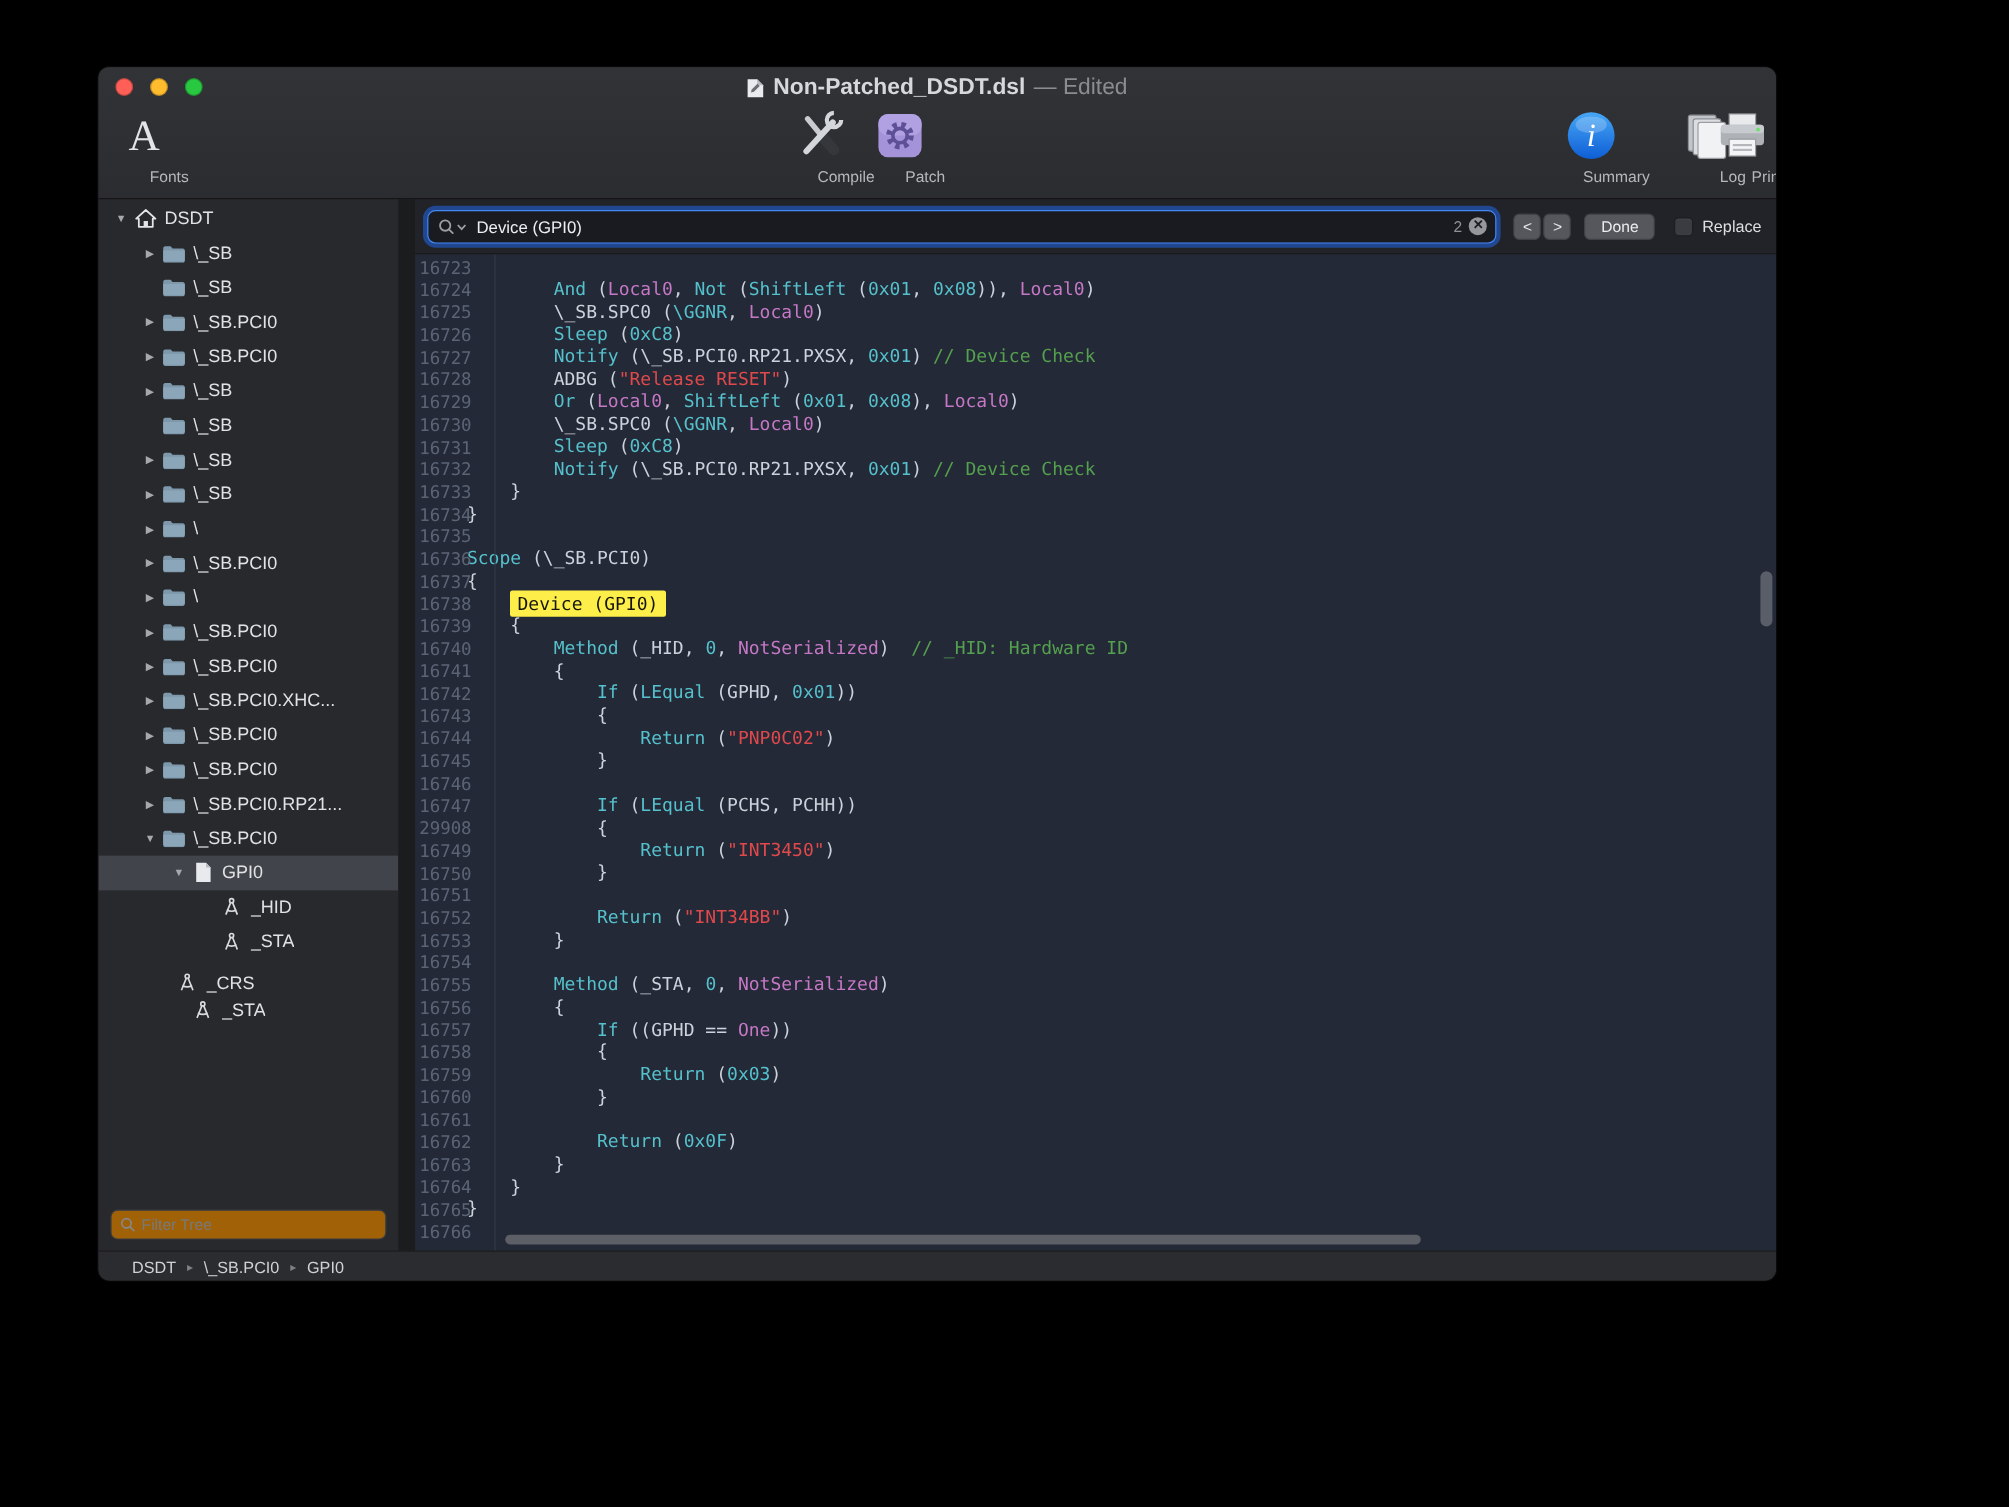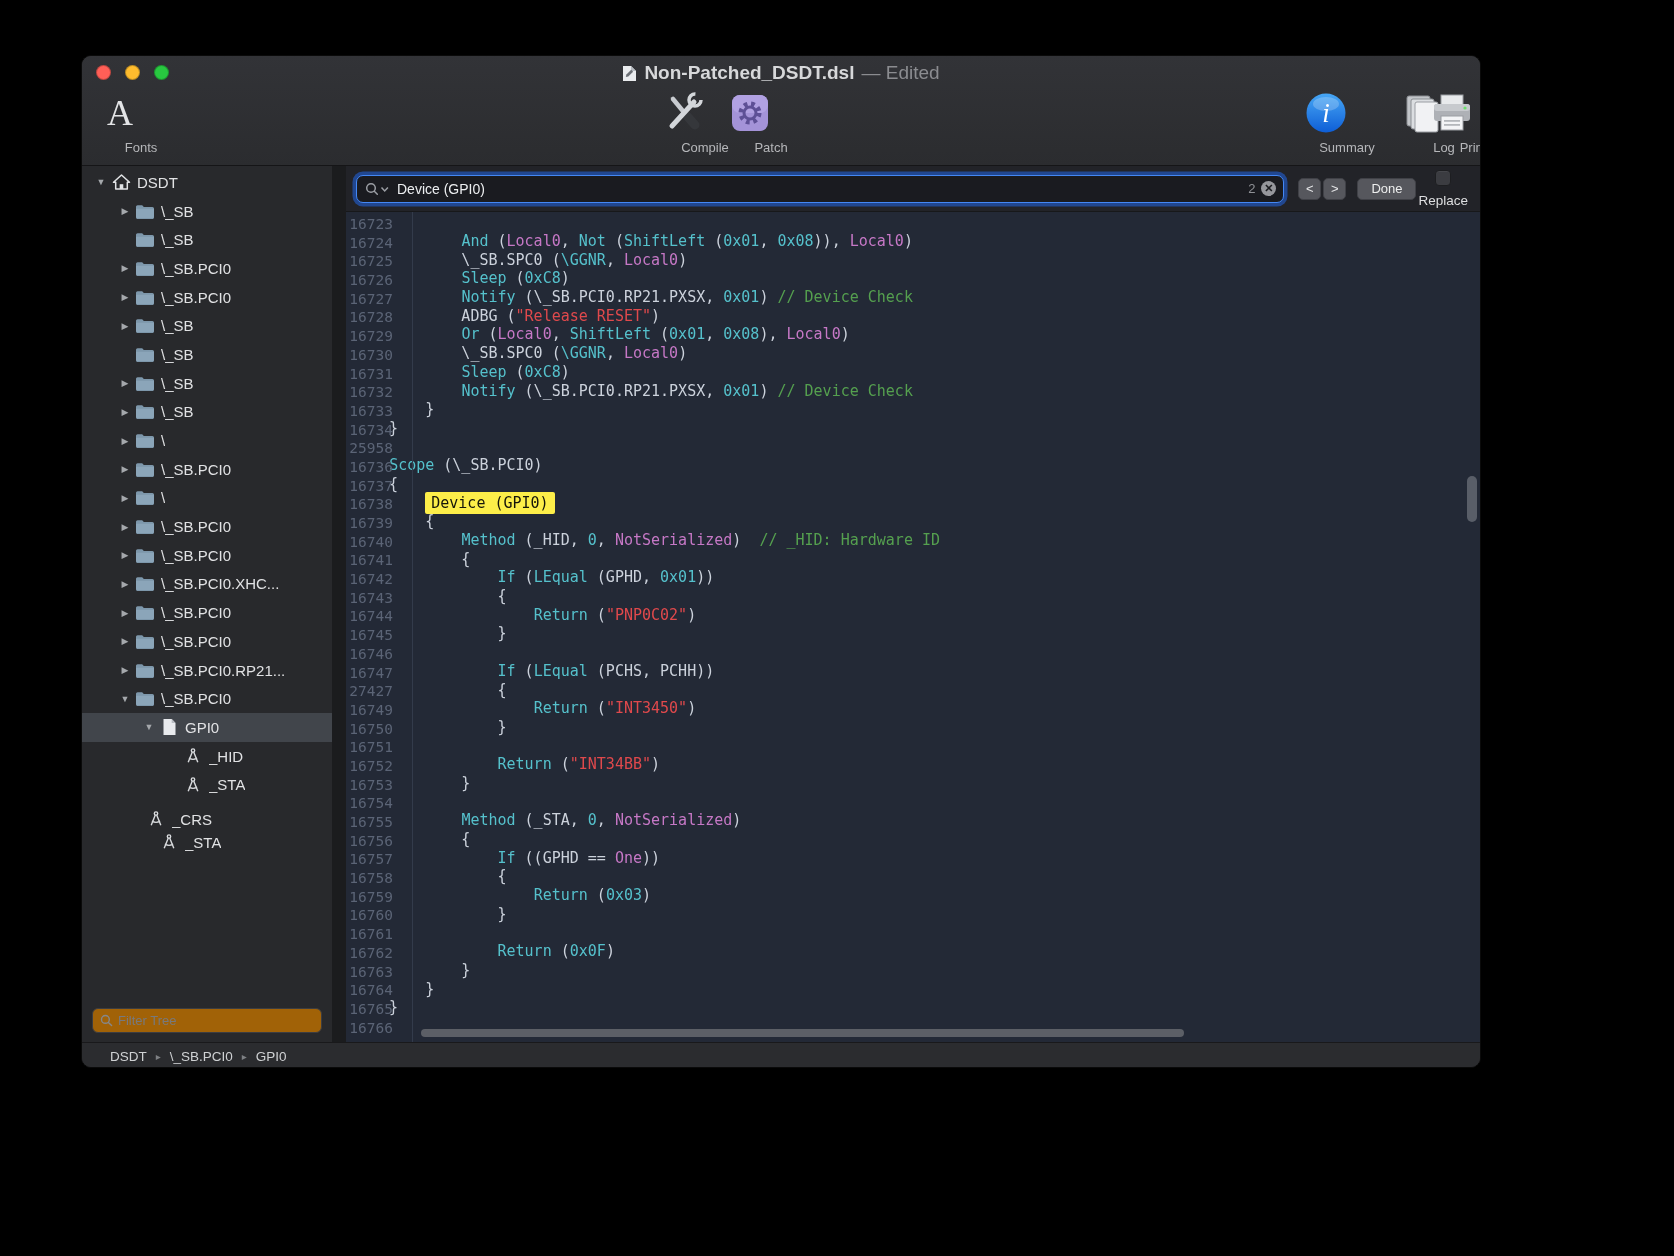--- a/index.html
+++ b/index.html
@@ -55,21 +55,21 @@
                   font-size:14px; color:#eceef0; font-family:"Liberation Sans",sans-serif; }
   .count { font-size:13px; color:#8f9196; flex:none; }
   .clear { flex:none; width:15px; height:15px; border-radius:50%; background:#96979c; color:#1c1d21;
            font-size:11px; line-height:15px; text-align:center; font-weight:bold; cursor:default; }
   .navbtns { display:flex; gap:2px; margin-left:14px; }
   button { font-family:"Liberation Sans",sans-serif; }
   .nb { width:23px; height:22px; background:#56575d; border:1px solid #404147; border-radius:5px;
         color:#e6e7e9; font-size:13px; line-height:1; }
   .donebtn { margin-left:11px; height:22px; padding:0 13px; background:#56575d; border:1px solid #404147;
              border-radius:5px; color:#eceded; font-size:13px; }
-  .repl { display:flex; align-items:center; gap:7px; margin-left:2px; margin-right:4px;flex-direction:column; }
+  .repl { display:flex; gap:7px; margin-left:16px; margin-right:4px; }
   .cb { width:16px; height:16px; border-radius:4px; background:#3b3c41; border:1px solid #1d1e21;
         box-shadow:inset 0 1px 0 rgba(255,255,255,.06); }
   .repl span:last-child { font-size:13.5px; color:#dedfe1; }
 
   
   .editor { position:relative; flex:1; background:var(--editor-bg,#232936); overflow:hidden; }
   .gutterline { position:absolute; left:66px; top:0; bottom:0; width:1px; background:#333b4b; }
   .lines { padding-top:4px; font-family:"DejaVu Sans Mono","Liberation Mono",monospace; font-size:15px; }
   .cl { height:18.7px; display:flex; align-items:flex-start; white-space:pre;flex-direction:column; }
   .ln { width:56px; flex:none; text-align:right; padding-right:9px; color:#5b6476; font-size:14.5px; }
@@ -483,34 +483,34 @@
             <div class="cl"><span class="ln">16725</span><span class="ct"><span class="tk-p">            </span><span class="tk-k">Sleep</span><span class="tk-p"> (</span><span class="tk-n">0xC8</span><span class="tk-p">)</span></span></div>
             <div class="cl"><span class="ln">16726</span><span class="ct"><span class="tk-p">            </span><span class="tk-k">Notify</span><span class="tk-p"> (\_SB.PCI0.RP21.PXSX, </span><span class="tk-n">0x01</span><span class="tk-p">) </span><span class="tk-c">// Device Check</span></span></div>
             <div class="cl"><span class="ln">16727</span><span class="ct"><span class="tk-p">            ADBG (</span><span class="tk-s">"Release RESET"</span><span class="tk-p">)</span></span></div>
             <div class="cl"><span class="ln">16728</span><span class="ct"><span class="tk-p">            </span><span class="tk-k">Or</span><span class="tk-p"> (</span><span class="tk-m">Local0</span><span class="tk-p">, </span><span class="tk-k">ShiftLeft</span><span class="tk-p"> (</span><span class="tk-n">0x01</span><span class="tk-p">, </span><span class="tk-n">0x08</span><span class="tk-p">), </span><span class="tk-m">Local0</span><span class="tk-p">)</span></span></div>
             <div class="cl"><span class="ln">16729</span><span class="ct"><span class="tk-p">            \_SB.SPC0 (</span><span class="tk-k">\GGNR</span><span class="tk-p">, </span><span class="tk-m">Local0</span><span class="tk-p">)</span></span></div>
             <div class="cl"><span class="ln">16730</span><span class="ct"><span class="tk-p">            </span><span class="tk-k">Sleep</span><span class="tk-p"> (</span><span class="tk-n">0xC8</span><span class="tk-p">)</span></span></div>
             <div class="cl"><span class="ln">16731</span><span class="ct"><span class="tk-p">            </span><span class="tk-k">Notify</span><span class="tk-p"> (\_SB.PCI0.RP21.PXSX, </span><span class="tk-n">0x01</span><span class="tk-p">) </span><span class="tk-c">// Device Check</span></span></div>
             <div class="cl"><span class="ln">16732</span><span class="ct"><span class="tk-p">        }</span></span></div>
             <div class="cl"><span class="ln">16733</span><span class="ct"><span class="tk-p">    }</span></span></div>
             <div class="cl"><span class="ln">16734</span><span class="ct"></span></div>
-            <div class="cl"><span class="ln">25958</span><span class="ct"><span class="tk-p">    </span><span class="tk-k">Scope</span><span class="tk-p"> (\_SB.PCI0)</span></span></div>
+            <div class="cl"><span class="ln">16735</span><span class="ct"><span class="tk-p">    </span><span class="tk-k">Scope</span><span class="tk-p"> (\_SB.PCI0)</span></span></div>
             <div class="cl"><span class="ln">16736</span><span class="ct"><span class="tk-p">    {</span></span></div>
             <div class="cl"><span class="ln">16737</span><span class="ct"><span class="tk-p">        </span><span class="tk-h">Device (GPI0)</span></span></div>
             <div class="cl"><span class="ln">16738</span><span class="ct"><span class="tk-p">        {</span></span></div>
             <div class="cl"><span class="ln">16739</span><span class="ct"><span class="tk-p">            </span><span class="tk-k">Method</span><span class="tk-p"> (_HID, </span><span class="tk-n">0</span><span class="tk-p">, </span><span class="tk-m">NotSerialized</span><span class="tk-p">)  </span><span class="tk-c">// _HID: Hardware ID</span></span></div>
             <div class="cl"><span class="ln">16740</span><span class="ct"><span class="tk-p">            {</span></span></div>
             <div class="cl"><span class="ln">16741</span><span class="ct"><span class="tk-p">                </span><span class="tk-k">If</span><span class="tk-p"> (</span><span class="tk-k">LEqual</span><span class="tk-p"> (GPHD, </span><span class="tk-n">0x01</span><span class="tk-p">))</span></span></div>
             <div class="cl"><span class="ln">16742</span><span class="ct"><span class="tk-p">                {</span></span></div>
             <div class="cl"><span class="ln">16743</span><span class="ct"><span class="tk-p">                    </span><span class="tk-k">Return</span><span class="tk-p"> (</span><span class="tk-s">"PNP0C02"</span><span class="tk-p">)</span></span></div>
             <div class="cl"><span class="ln">16744</span><span class="ct"><span class="tk-p">                }</span></span></div>
             <div class="cl"><span class="ln">16745</span><span class="ct"></span></div>
             <div class="cl"><span class="ln">16746</span><span class="ct"><span class="tk-p">                </span><span class="tk-k">If</span><span class="tk-p"> (</span><span class="tk-k">LEqual</span><span class="tk-p"> (PCHS, PCHH))</span></span></div>
             <div class="cl"><span class="ln">16747</span><span class="ct"><span class="tk-p">                {</span></span></div>
-            <div class="cl"><span class="ln">27427</span><span class="ct"><span class="tk-p">                    </span><span class="tk-k">Return</span><span class="tk-p"> (</span><span class="tk-s">"INT3450"</span><span class="tk-p">)</span></span></div>
+            <div class="cl"><span class="ln">29908</span><span class="ct"><span class="tk-p">                    </span><span class="tk-k">Return</span><span class="tk-p"> (</span><span class="tk-s">"INT3450"</span><span class="tk-p">)</span></span></div>
             <div class="cl"><span class="ln">16749</span><span class="ct"><span class="tk-p">                }</span></span></div>
             <div class="cl"><span class="ln">16750</span><span class="ct"></span></div>
             <div class="cl"><span class="ln">16751</span><span class="ct"><span class="tk-p">                </span><span class="tk-k">Return</span><span class="tk-p"> (</span><span class="tk-s">"INT34BB"</span><span class="tk-p">)</span></span></div>
             <div class="cl"><span class="ln">16752</span><span class="ct"><span class="tk-p">            }</span></span></div>
             <div class="cl"><span class="ln">16753</span><span class="ct"></span></div>
             <div class="cl"><span class="ln">16754</span><span class="ct"><span class="tk-p">            </span><span class="tk-k">Method</span><span class="tk-p"> (_STA, </span><span class="tk-n">0</span><span class="tk-p">, </span><span class="tk-m">NotSerialized</span><span class="tk-p">)</span></span></div>
             <div class="cl"><span class="ln">16755</span><span class="ct"><span class="tk-p">            {</span></span></div>
             <div class="cl"><span class="ln">16756</span><span class="ct"><span class="tk-p">                </span><span class="tk-k">If</span><span class="tk-p"> ((GPHD == </span><span class="tk-m">One</span><span class="tk-p">))</span></span></div>
             <div class="cl"><span class="ln">16757</span><span class="ct"><span class="tk-p">                {</span></span></div>
             <div class="cl"><span class="ln">16758</span><span class="ct"><span class="tk-p">                    </span><span class="tk-k">Return</span><span class="tk-p"> (</span><span class="tk-n">0x03</span><span class="tk-p">)</span></span></div>

